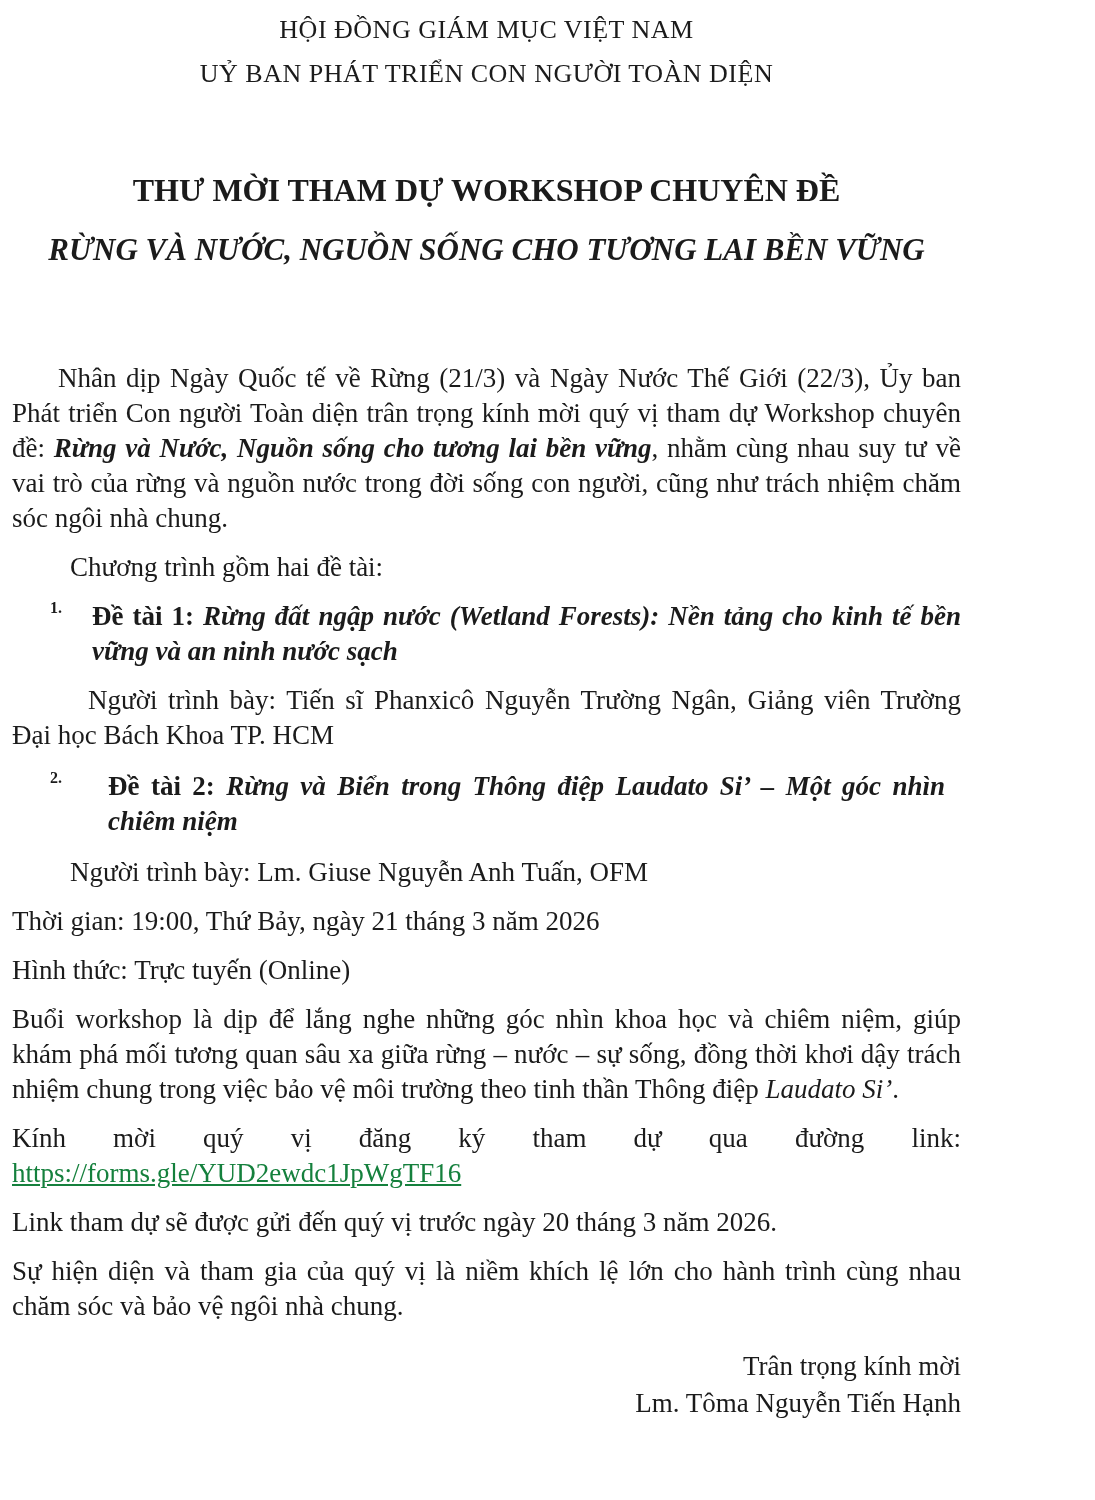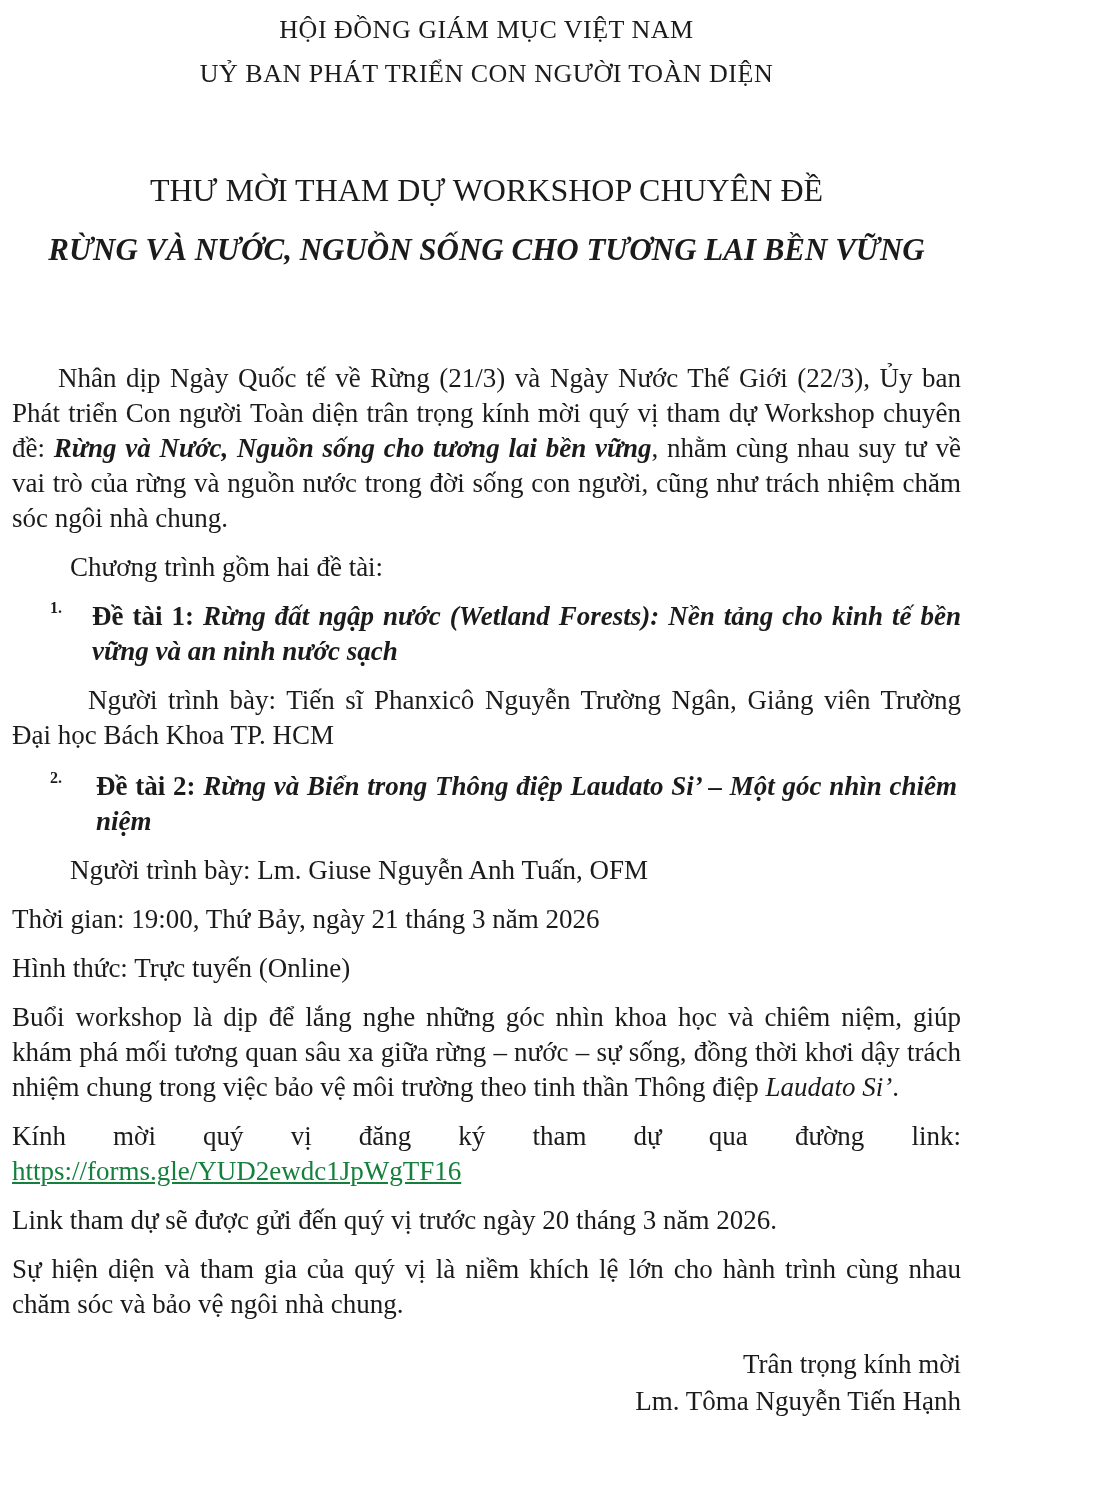--- a/index.html
+++ b/index.html
@@ -30,21 +30,21 @@
     font-weight: 400;
   }
   .org-line + .org-line { margin-top: 10px; }
 
   
   .doc-title {
     margin-top: 79px;
     text-align: center;
     font-size: 32px;
     line-height: 40px;
-    font-weight: normal;
+    font-weight: bold;
   }
   .doc-subtitle {
     margin-top: 20px;
     text-align: center;
     font-size: 31px;
     line-height: 40px;
     font-weight: bold;
     font-style: italic;
   }
 
@@ -121,21 +121,21 @@
 
     <div class="topic">
       <span class="num">1.</span>
       <p style="margin:0;"><span class="topic-label">Đề tài 1: </span><span class="topic-title">Rừng đất ngập nước (Wetland Forests): Nền tảng cho kinh tế bền vững và an ninh nước sạch</span></p>
     </div>
 
     <p class="presenter-1">Người trình bày: Tiến sĩ Phanxicô Nguyễn Trường Ngân, Giảng viên Trường Đại học Bách Khoa TP. HCM</p>
 
     <div class="topic">
       <span class="num">2.</span>
-      <p style="margin:4px;"><span class="topic-label">Đề tài 2: </span><span class="topic-title">Rừng và Biển trong Thông điệp Laudato Si’ – Một góc nhìn chiêm niệm</span></p>
+      <p style="margin:16px;"><span class="topic-label">Đề tài 2: </span><span class="topic-title">Rừng và Biển trong Thông điệp Laudato Si’ – Một góc nhìn chiêm niệm</span></p>
     </div>
 
     <p class="presenter-2">Người trình bày: Lm. Giuse Nguyễn Anh Tuấn, OFM</p>
 
     <p>Thời gian: 19:00, Thứ Bảy, ngày 21 tháng 3 năm 2026</p>
 
     <p>Hình thức: Trực tuyến (Online)</p>
 
     <p><span>Buổi workshop là dịp để lắng nghe những góc nhìn khoa học và chiêm niệm, giúp khám phá mối tương quan sâu xa giữa rừng – nước – sự sống, đồng thời khơi dậy trách nhiệm chung trong việc bảo vệ môi trường theo tinh thần Thông điệp </span><span class="em-italic">Laudato Si’</span><span>.</span></p>
 

